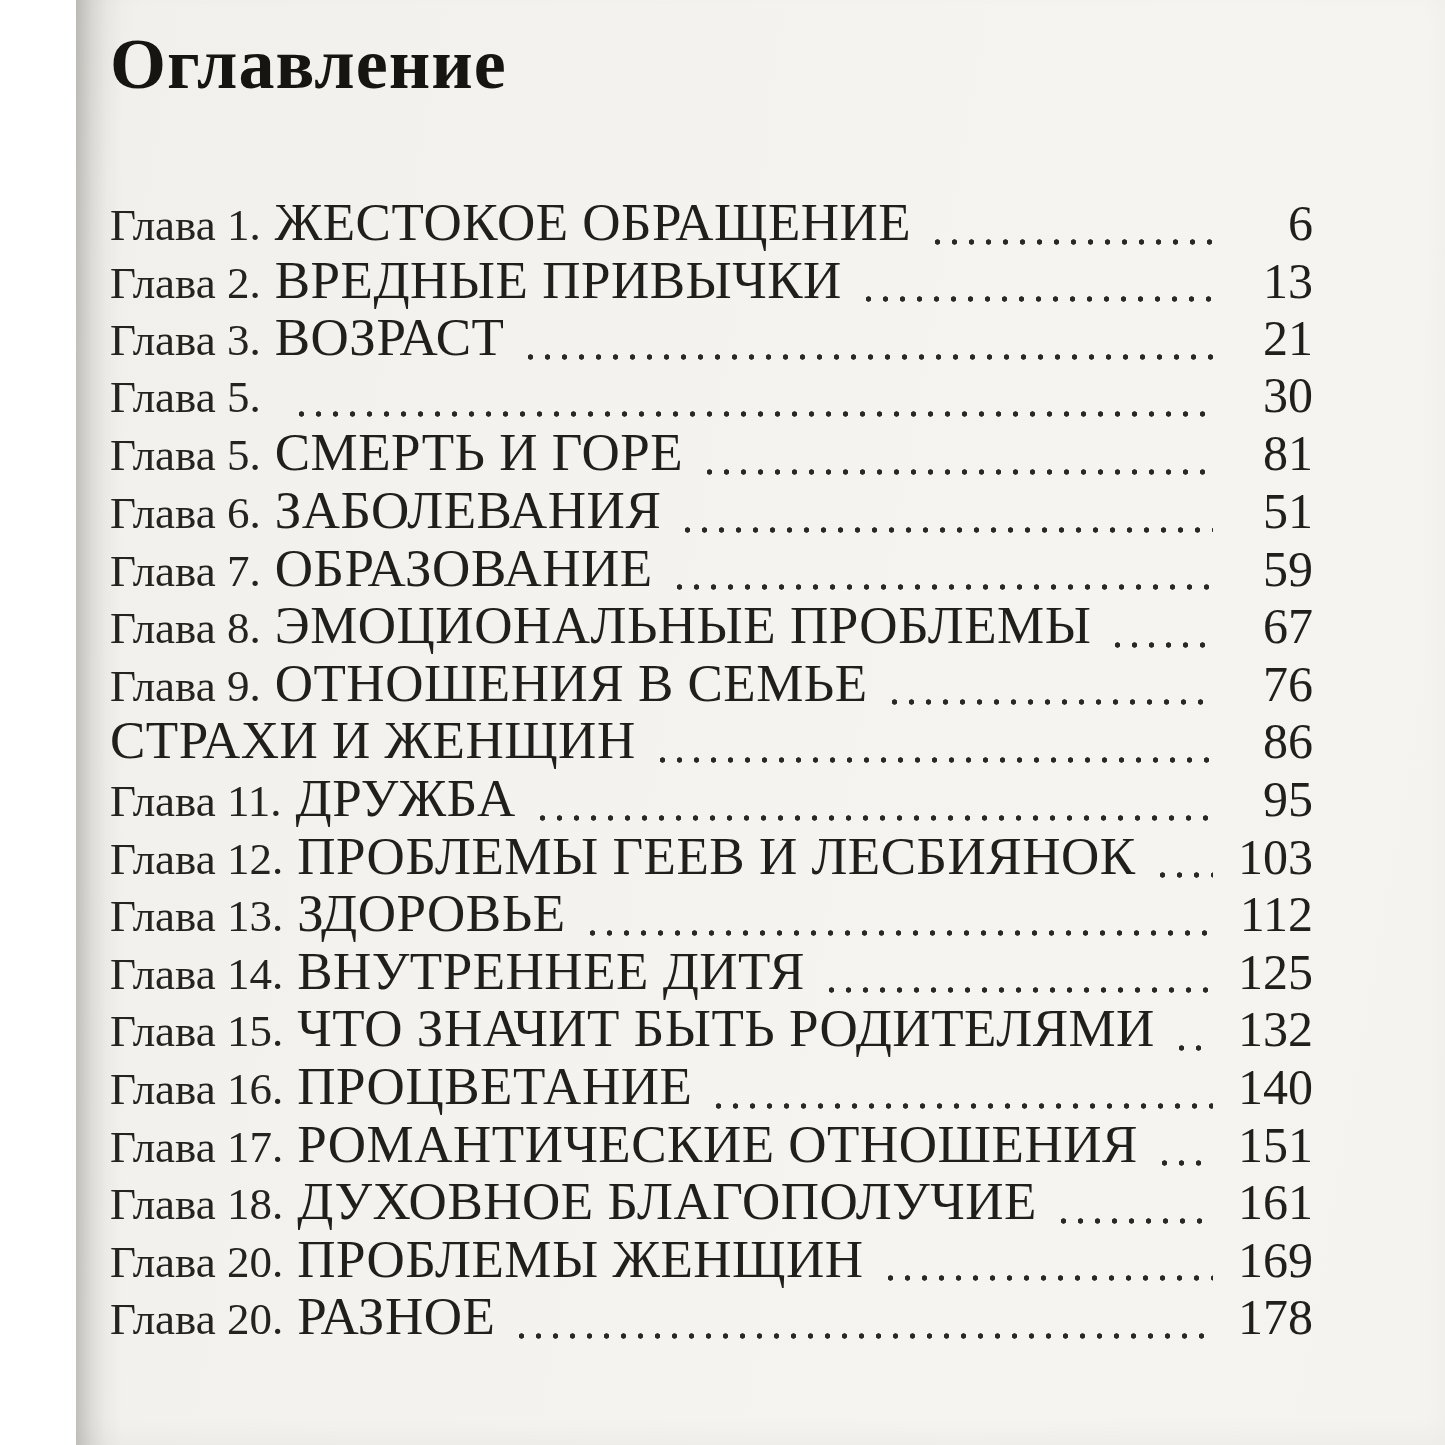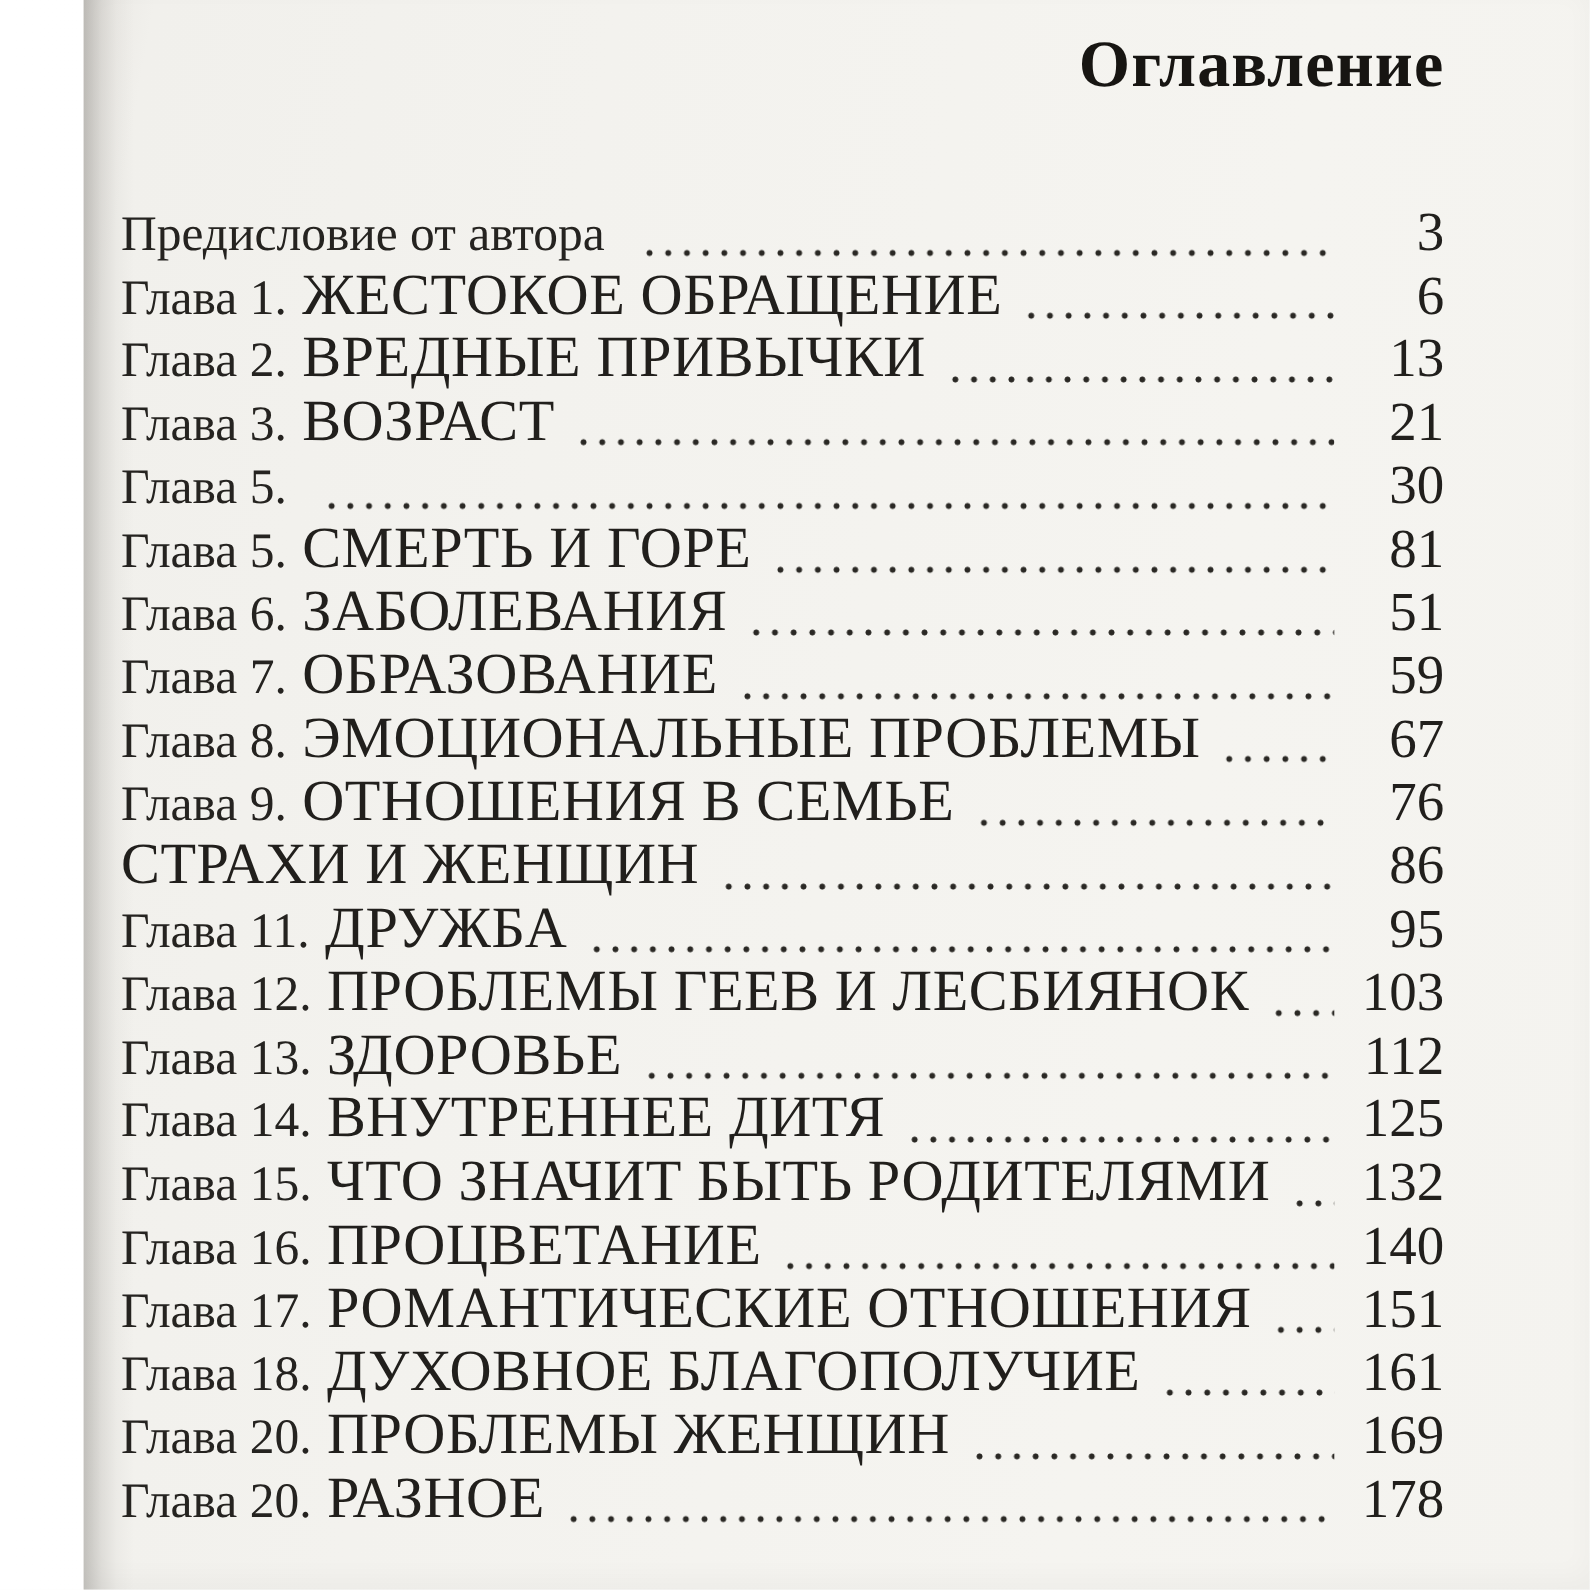--- a/index.html
+++ b/index.html
@@ -48,24 +48,24 @@
     position: absolute;
     left: 34px;   
     top: 0;
     right: 132px; 
     bottom: 0;
     color: #211f1c;
   }
 
   .title {
     padding-top: 28px;
-    font-size: 60px;
+    font-size: 72px;
     line-height: 1;
     font-weight: bold;
-    text-align: right;
+    text-align: left;
     letter-spacing: 1px;
     color: #171512;
   }
 
   .toc {
     margin-top: 94px;
   }
 
   .row {
     display: flex;
@@ -111,26 +111,20 @@
 
 <div class="scan">
   <div class="page">
     <div class="page-edge"></div>
     <div class="content">
 
       <h1 class="title">Оглавление</h1>
 
       <div class="toc">
 
-        <div class="row">
-          <span class="prefix">Предисловие от автора</span>
-          <span class="caps"></span>
-          <span class="leader"></span>
-          <span class="pagenum">3</span>
-        </div>
 
         <div class="row">
           <span class="prefix">Глава 1.</span>
           <span class="caps">ЖЕСТОКОЕ ОБРАЩЕНИЕ</span>
           <span class="leader"></span>
           <span class="pagenum">6</span>
         </div>
 
         <div class="row">
           <span class="prefix">Глава 2.</span>

